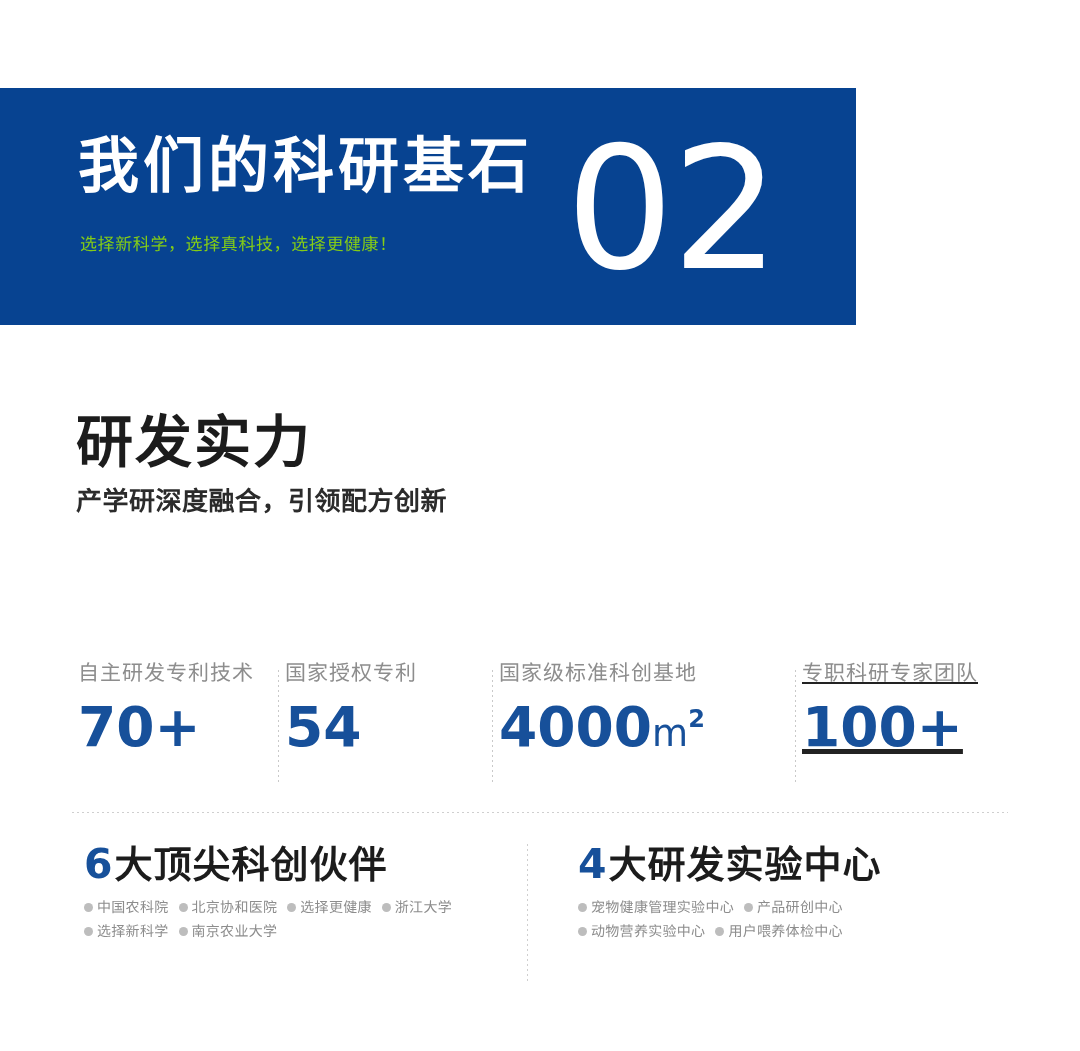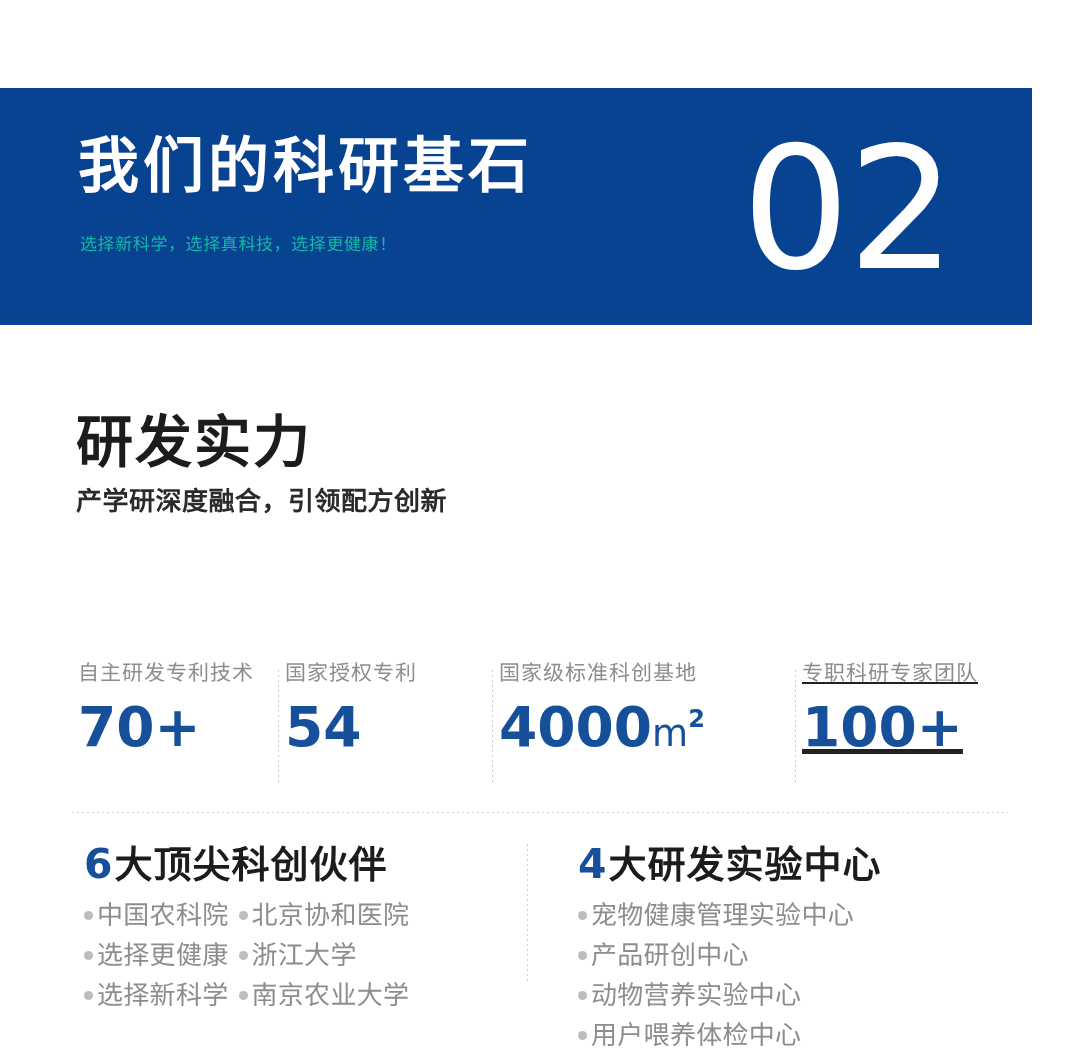--- a/index.html
+++ b/index.html
@@ -24,21 +24,21 @@
     width: 1080px;
     height: 88px;
     background: #ffffff;
   }
 
   
   .banner {
     position: absolute;
     left: 0;
     top: 88px;
-    width: 1032px;
+    width: 856px;
     height: 237px;
     background: #074391;
   }
   .banner-title {
     position: absolute;
     left: 78px;
     top: 48px;
     font-size: 61px;
     font-weight: 700;
     letter-spacing: 4px;
@@ -46,21 +46,21 @@
     line-height: 1;
     white-space: nowrap;
   }
   .banner-subtitle {
     position: absolute;
     left: 80px;
     top: 148px;
     font-size: 17px;
     font-weight: 400;
     letter-spacing: 0.6px;
-    color: #14b8a6;
+    color: #84cc16;
     line-height: 1;
     white-space: nowrap;
   }
   .banner-number {
     position: absolute;
     right: 78px;
     top: 36px;
     font-size: 170px;
     font-weight: 400;
     letter-spacing: -2px;
@@ -210,21 +210,21 @@
     margin-top: 11px;
     display: flex;
     flex-wrap: wrap;
     max-width: 400px;
     row-gap: 5px;
   }
   .block.right .chip-list { max-width: 395px; }
   .chip {
     display: inline-flex;
     align-items: center;
-    font-size: 26px;
+    font-size: 14px;
     font-weight: 400;
     letter-spacing: 0.3px;
     color: #8d8d8d;
     line-height: 1.35;
     margin-right: 10px;
     white-space: nowrap;
     justify-content: center;
   }
   .chip .dot {
     display: inline-block;

